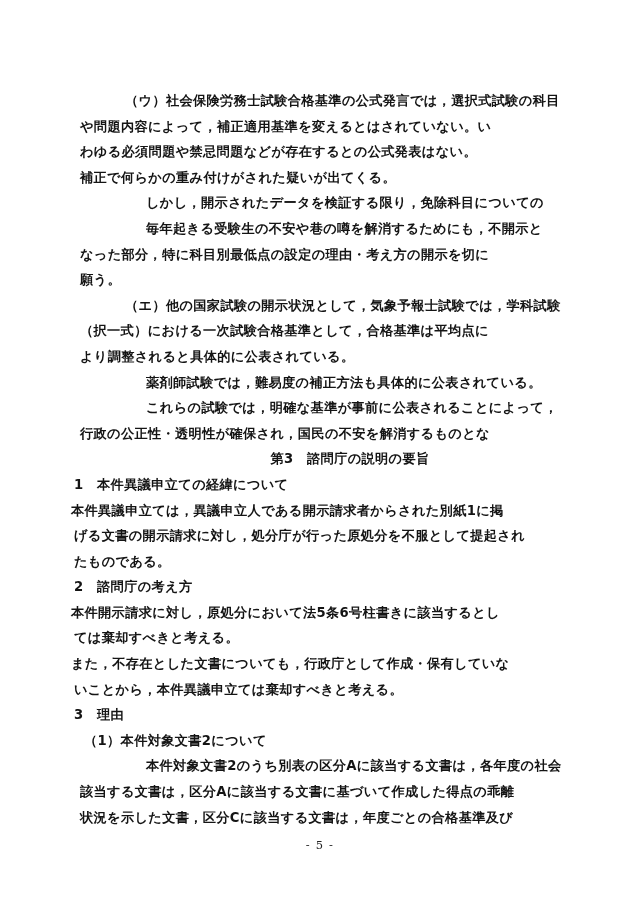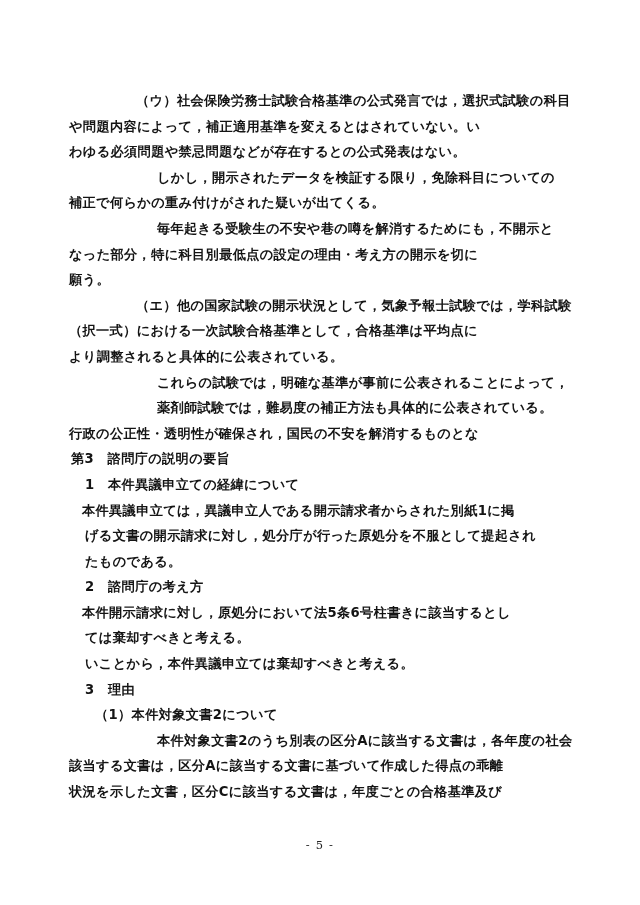--- a/index.html
+++ b/index.html
@@ -33,30 +33,29 @@
 
   
   .line {
     height: 25.6px;
     line-height: 25.6px;
     font-size: 13.2px;
     letter-spacing: 0.35px;
     white-space: pre;
     color: #141414;
     font-weight: 600;
-    margin-left: 11px;
   }
 
   
-  .ind-0  { padding-left:  60px; }  
+  .ind-0  { padding-left:  60px; text-align: center; }  
   .ind-1  { padding-left:  74px; }  
   .ind-2  { padding-left:  71px; }  
   .ind-3  { padding-left: 84px; }  
   .ind-4  { padding-left: 125px; }  
-  .ind-5  { padding-left: 58px; }  
+  .ind-5  { padding-left: 80px; }  
   .ind-6  { padding-left: 146px; }  
 
   .page-number {
     position: absolute;
     left: 0;
     top: 838px;
     width: 640px;
     text-align: center;
     font-size: 11.5px;
     letter-spacing: 1.2px;
@@ -67,42 +66,43 @@
 </head>
 <body>
 
 <div class="page">
 
   <div class="doc-body">
 
     <div class="line ind-4">（ウ）社会保険労務士試験合格基準の公式発言では，選択式試験の科目</div>
     <div class="line ind-5">や問題内容によって，補正適用基準を変えるとはされていない。い</div>
     <div class="line ind-5">わゆる必須問題や禁忌問題などが存在するとの公式発表はない。</div>
+    <div class="line ind-5">補正で何らかの重み付けがされた疑いが出てくる。</div>
     <div class="line ind-6">しかし，開示されたデータを検証する限り，免除科目についての</div>
-    <div class="line ind-5">補正で何らかの重み付けがされた疑いが出てくる。</div>
     <div class="line ind-6">毎年起きる受験生の不安や巷の噂を解消するためにも，不開示と</div>
     <div class="line ind-5">なった部分，特に科目別最低点の設定の理由・考え方の開示を切に</div>
     <div class="line ind-5">願う。</div>
     <div class="line ind-4">（エ）他の国家試験の開示状況として，気象予報士試験では，学科試験</div>
     <div class="line ind-5">（択一式）における一次試験合格基準として，合格基準は平均点に</div>
     <div class="line ind-5">より調整されると具体的に公表されている。</div>
+    <div class="line ind-6">薬剤師試験では，難易度の補正方法も具体的に公表されている。</div>
     <div class="line ind-6">これらの試験では，明確な基準が事前に公表されることによって，</div>
-    <div class="line ind-6">薬剤師試験では，難易度の補正方法も具体的に公表されている。</div>
     <div class="line ind-5">行政の公正性・透明性が確保され，国民の不安を解消するものとな</div>
 
     <div class="line ind-0">第3　諮問庁の説明の要旨</div>
 
     <div class="line ind-1">1　本件異議申立ての経緯について</div>
     <div class="line ind-2">本件異議申立ては，異議申立人である開示請求者からされた別紙1に掲</div>
     <div class="line ind-1">げる文書の開示請求に対し，処分庁が行った原処分を不服として提起され</div>
     <div class="line ind-1">たものである。</div>
 
     <div class="line ind-1">2　諮問庁の考え方</div>
     <div class="line ind-2">本件開示請求に対し，原処分において法5条6号柱書きに該当するとし</div>
     <div class="line ind-1">ては棄却すべきと考える。</div>
+    <div class="line ind-2">また，不存在とした文書についても，行政庁として作成・保有していな</div>
     <div class="line ind-1">いことから，本件異議申立ては棄却すべきと考える。</div>
 
     <div class="line ind-1">3　理由</div>
 
     <div class="line ind-3">（1）本件対象文書2について</div>
     <div class="line ind-6">本件対象文書2のうち別表の区分Aに該当する文書は，各年度の社会</div>
     <div class="line ind-5">該当する文書は，区分Aに該当する文書に基づいて作成した得点の乖離</div>
     <div class="line ind-5">状況を示した文書，区分Cに該当する文書は，年度ごとの合格基準及び</div>
 
   </div>

